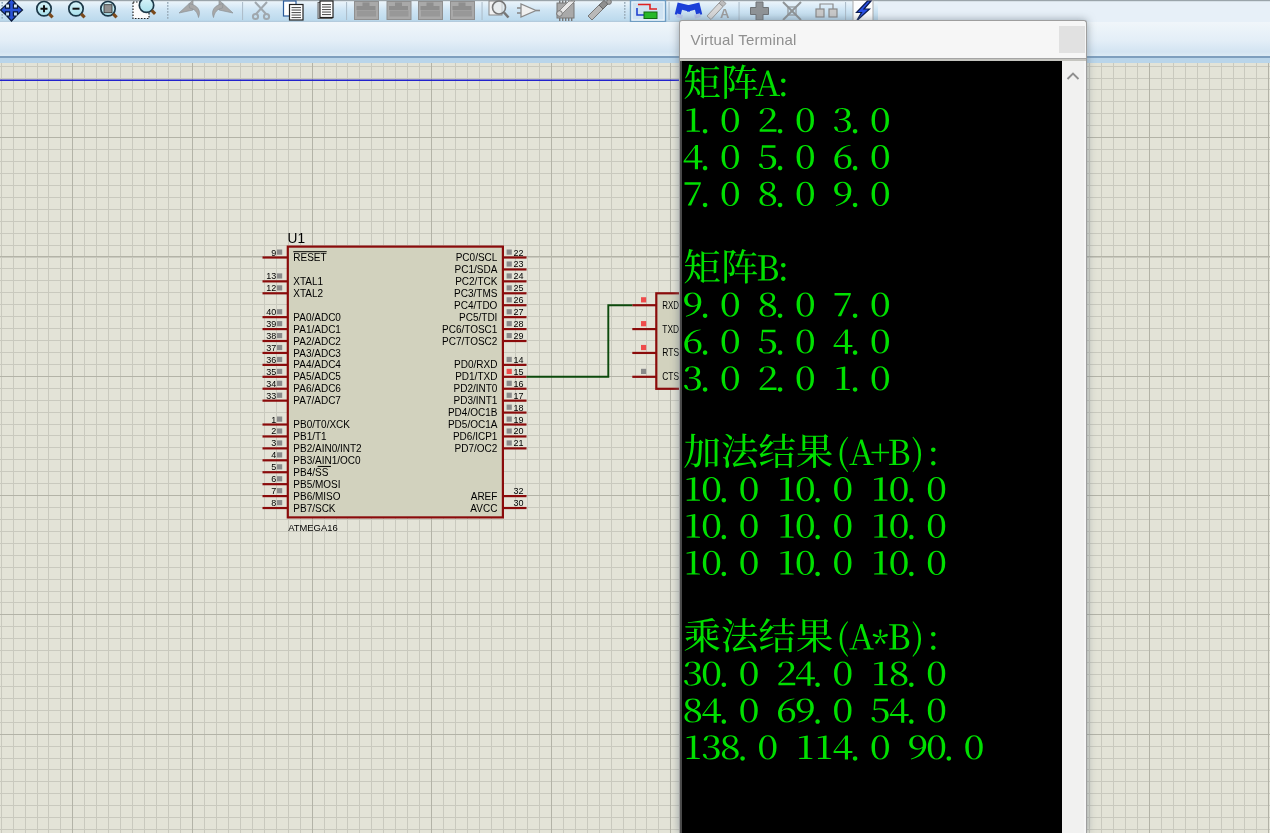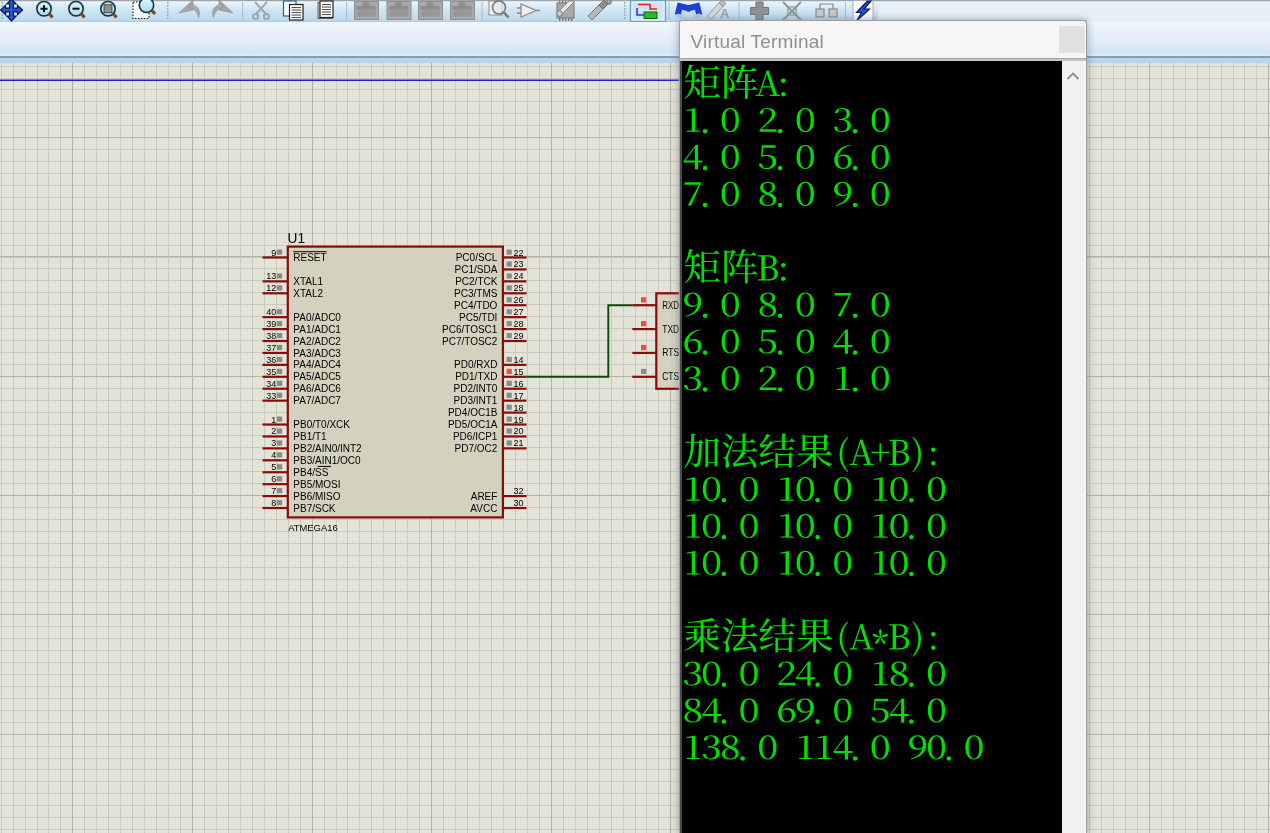--- a/index.html
+++ b/index.html
@@ -4,21 +4,21 @@
 #app{position:relative;width:1270px;height:833px;}
 #row2{position:absolute;left:0;top:22px;width:1270px;height:34px;background:linear-gradient(#f0f6fa 0%,#e3eef7 55%,#d3e4f2 88%,#dcebf5 100%);}
 #band1{position:absolute;left:0;top:56px;width:1270px;height:2px;background:#7e9fbe;}
 #band2{position:absolute;left:0;top:58px;width:1270px;height:4.5px;background:#b9d5ea;}
 .pn{font-size:9px;font-family:"Liberation Sans",sans-serif;}
 .pl{font-size:10px;font-family:"Liberation Sans",sans-serif;}
 .plt{font-size:10.5px;font-family:"Liberation Sans",sans-serif;}
 .u1{font-size:15.5px;font-family:"Liberation Sans",sans-serif;}
 .ref{font-size:8.5px;font-family:"Liberation Sans",sans-serif;}
 #vtwin{position:absolute;left:678.5px;top:19.5px;width:408.7px;height:813.5px;background:#f6f6f6;border:1px solid #9e9e9e;border-bottom:none;border-radius:3px 3px 0 0;box-sizing:border-box;box-shadow:0 0 9px rgba(105,118,130,0.65);}
-#vttitle{position:absolute;left:11px;top:10.5px;font-size:19px;color:#8f8f8f;letter-spacing:0.2px;}
+#vttitle{position:absolute;left:11px;top:10.5px;font-size:15px;color:#8f8f8f;letter-spacing:0.2px;}
 #vtbtn{position:absolute;right:0.8px;top:5.5px;width:26px;height:26.5px;background:#e1e1e1;}
 #vtstrip{position:absolute;left:0;top:37px;width:100%;height:3.5px;background:#c5c5c0;border-top:1px solid #a5a5a5;box-sizing:border-box;}
 #vtblack{position:absolute;left:0;top:40.5px;width:383.2px;height:773px;background:#000;border-left:2.2px solid #4a4a4a;box-sizing:border-box;}
 #vtscroll{position:absolute;right:2.2px;top:40.5px;width:22px;height:772.5px;background:#f1f1f0;}
 </style></head><body>
 <div id="app">
 <svg id="schem" width="1270" height="833" viewBox="0 0 1270 833" xmlns="http://www.w3.org/2000/svg" style="position:absolute;left:0;top:0">
       <rect x="0" y="62.5" width="1270" height="770.5" fill="#e3e3d7"></rect>
       <g shape-rendering="crispEdges">
         <path d="M1.5 62.5V833M13.5 62.5V833M25.5 62.5V833M37.5 62.5V833M48.5 62.5V833M60.5 62.5V833M72.5 62.5V833M84.5 62.5V833M96.5 62.5V833M108.5 62.5V833M120.5 62.5V833M132.5 62.5V833M144.5 62.5V833M156.5 62.5V833M168.5 62.5V833M180.5 62.5V833M192.5 62.5V833M204.5 62.5V833M216.5 62.5V833M228.5 62.5V833M240.5 62.5V833M252.5 62.5V833M264.5 62.5V833M276.5 62.5V833M288.5 62.5V833M300.5 62.5V833M312.5 62.5V833M324.5 62.5V833M336.5 62.5V833M347.5 62.5V833M359.5 62.5V833M371.5 62.5V833M383.5 62.5V833M395.5 62.5V833M407.5 62.5V833M419.5 62.5V833M431.5 62.5V833M443.5 62.5V833M455.5 62.5V833M467.5 62.5V833M479.5 62.5V833M491.5 62.5V833M503.5 62.5V833M515.5 62.5V833M527.5 62.5V833M539.5 62.5V833M551.5 62.5V833M563.5 62.5V833M575.5 62.5V833M587.5 62.5V833M599.5 62.5V833M611.5 62.5V833M623.5 62.5V833M635.5 62.5V833M646.5 62.5V833M658.5 62.5V833M670.5 62.5V833M682.5 62.5V833M694.5 62.5V833M706.5 62.5V833M718.5 62.5V833M730.5 62.5V833M742.5 62.5V833M754.5 62.5V833M766.5 62.5V833M778.5 62.5V833M790.5 62.5V833M802.5 62.5V833M814.5 62.5V833M826.5 62.5V833M838.5 62.5V833M850.5 62.5V833M862.5 62.5V833M874.5 62.5V833M886.5 62.5V833M898.5 62.5V833M910.5 62.5V833M922.5 62.5V833M934.5 62.5V833M945.5 62.5V833M957.5 62.5V833M969.5 62.5V833M981.5 62.5V833M993.5 62.5V833M1005.5 62.5V833M1017.5 62.5V833M1029.5 62.5V833M1041.5 62.5V833M1053.5 62.5V833M1065.5 62.5V833M1077.5 62.5V833M1089.5 62.5V833M1101.5 62.5V833M1113.5 62.5V833M1125.5 62.5V833M1137.5 62.5V833M1149.5 62.5V833M1161.5 62.5V833M1173.5 62.5V833M1185.5 62.5V833M1197.5 62.5V833M1209.5 62.5V833M1221.5 62.5V833M1233.5 62.5V833M1244.5 62.5V833M1256.5 62.5V833M1268.5 62.5V833M0 66.5H1270M0 78.5H1270M0 89.5H1270M0 101.5H1270M0 113.5H1270M0 125.5H1270M0 137.5H1270M0 149.5H1270M0 161.5H1270M0 173.5H1270M0 185.5H1270M0 197.5H1270M0 209.5H1270M0 221.5H1270M0 233.5H1270M0 245.5H1270M0 257.5H1270M0 268.5H1270M0 280.5H1270M0 292.5H1270M0 304.5H1270M0 316.5H1270M0 328.5H1270M0 340.5H1270M0 352.5H1270M0 364.5H1270M0 376.5H1270M0 388.5H1270M0 400.5H1270M0 412.5H1270M0 424.5H1270M0 435.5H1270M0 447.5H1270M0 459.5H1270M0 471.5H1270M0 483.5H1270M0 495.5H1270M0 507.5H1270M0 519.5H1270M0 531.5H1270M0 543.5H1270M0 555.5H1270M0 567.5H1270M0 579.5H1270M0 591.5H1270M0 602.5H1270M0 614.5H1270M0 626.5H1270M0 638.5H1270M0 650.5H1270M0 662.5H1270M0 674.5H1270M0 686.5H1270M0 698.5H1270M0 710.5H1270M0 722.5H1270M0 734.5H1270M0 746.5H1270M0 758.5H1270M0 769.5H1270M0 781.5H1270M0 793.5H1270M0 805.5H1270M0 817.5H1270M0 829.5H1270" stroke="#c9c9be" stroke-width="1"></path>

